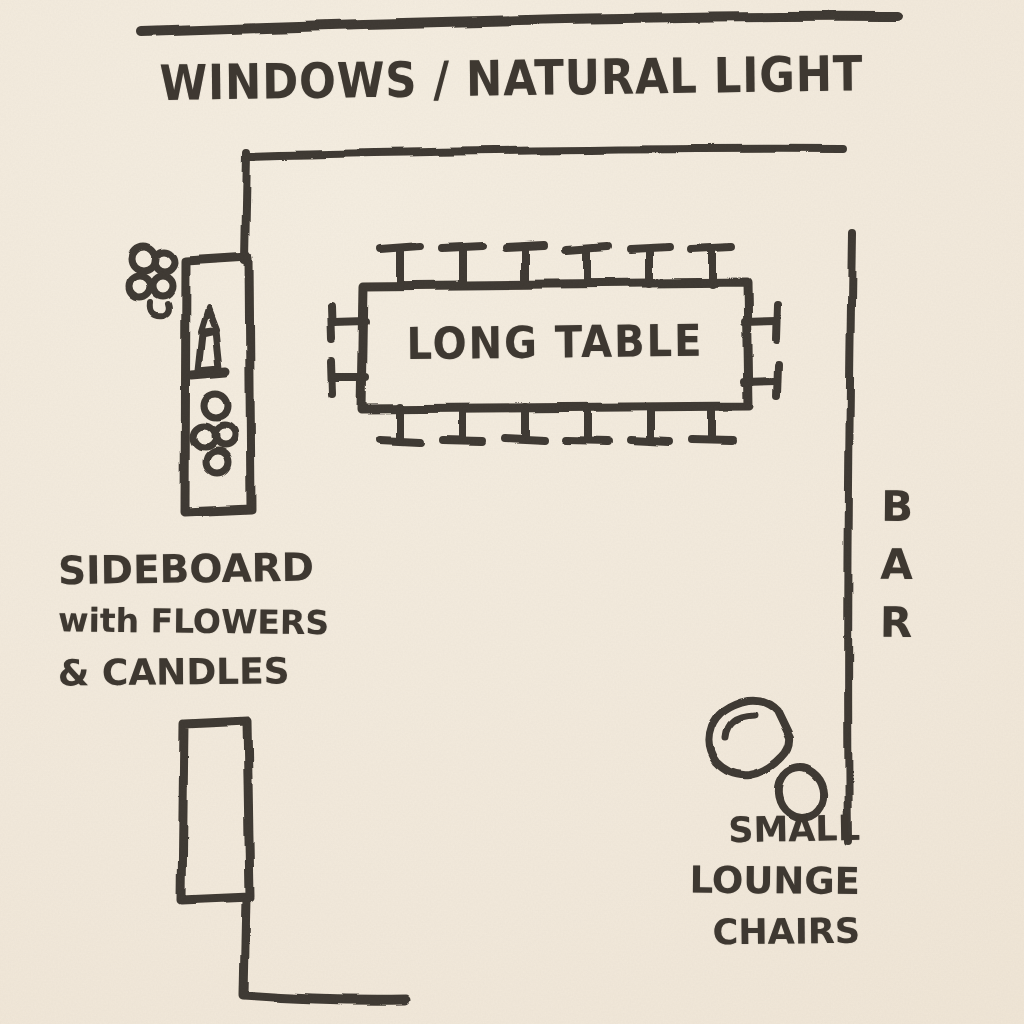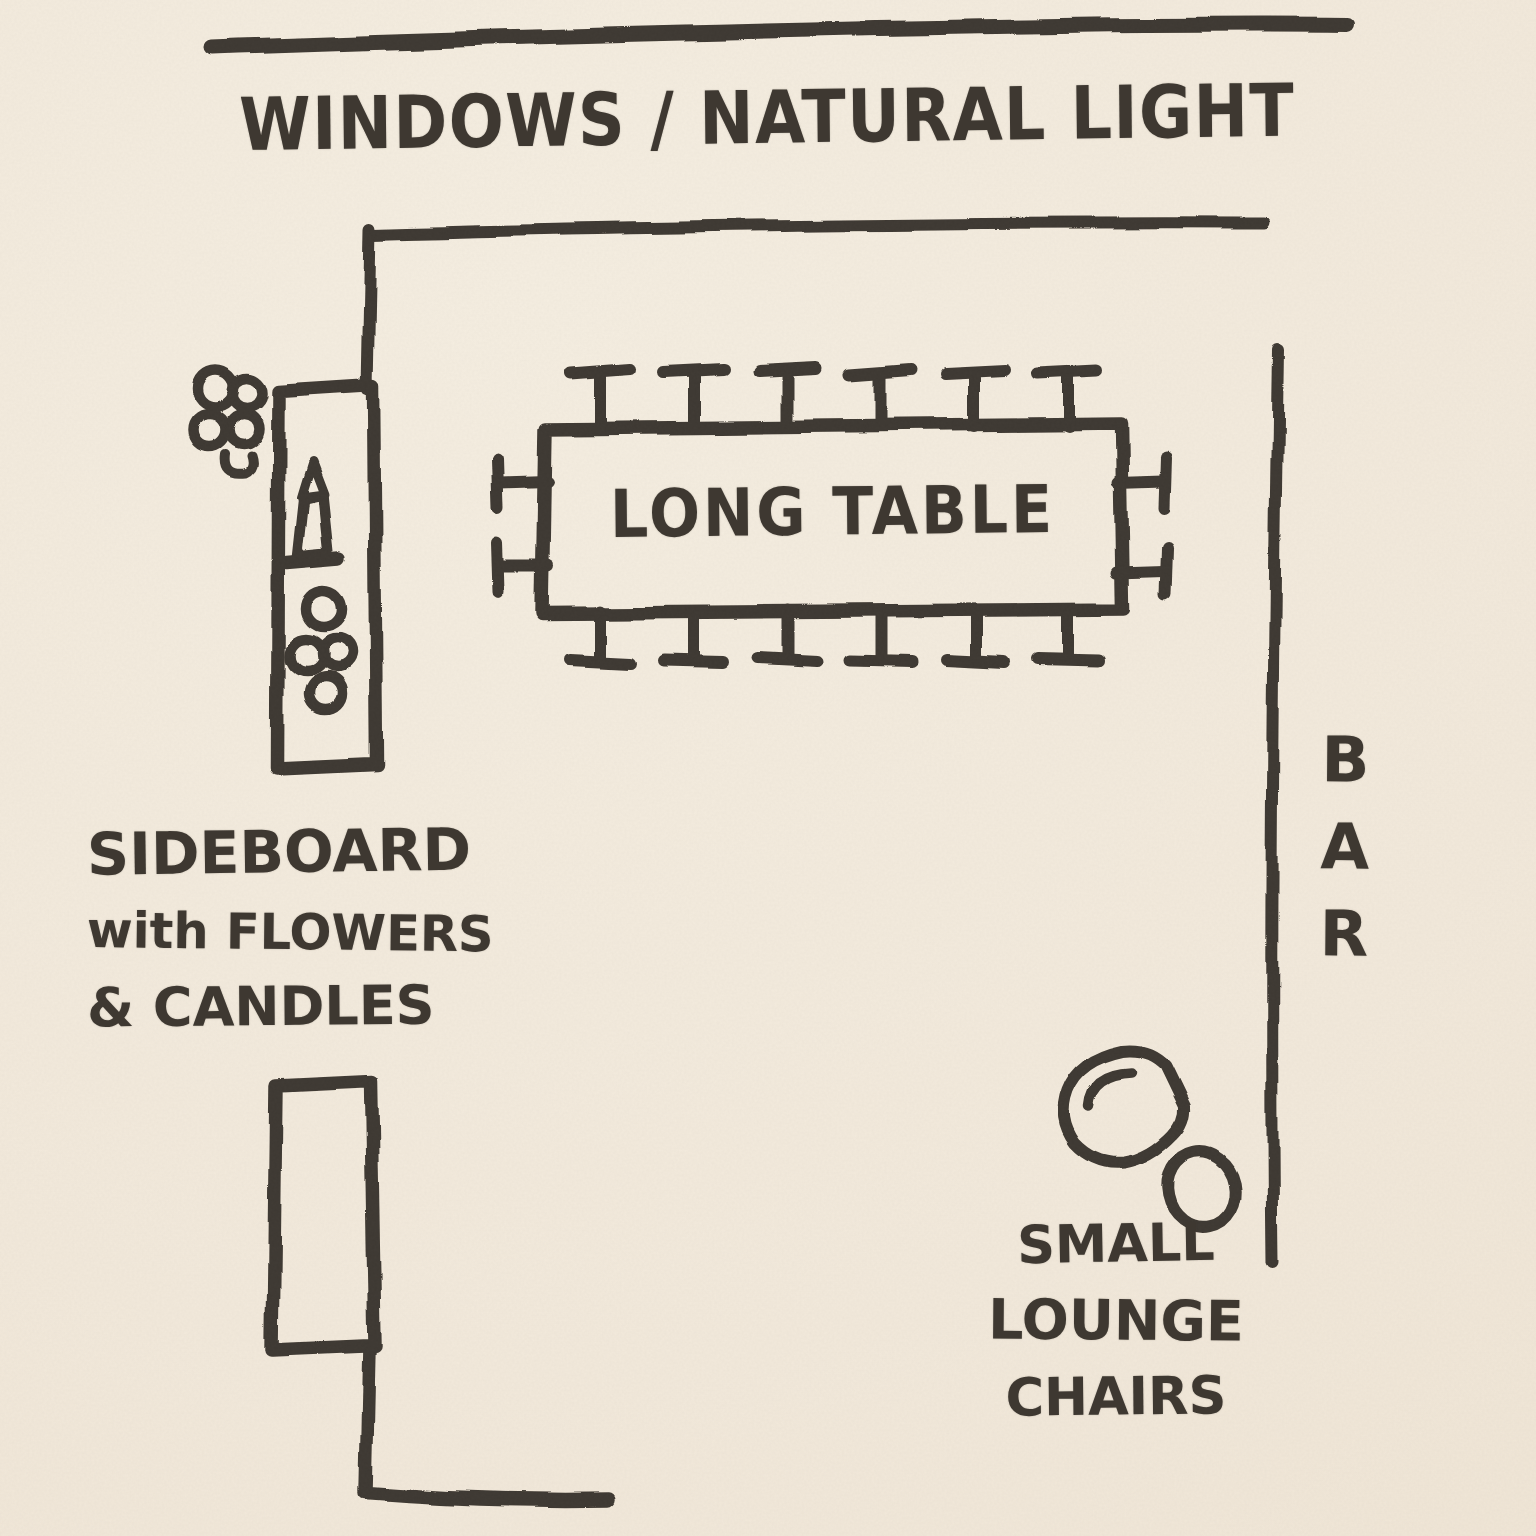--- a/index.html
+++ b/index.html
@@ -36,21 +36,21 @@
   .sideboard-label { left: 58px; top: 541px; width: 318px; text-align: left; }
   .sideboard-label .l1 { font-size: 39px; line-height: 56px; transform: rotate(-0.8deg); }
   .sideboard-label .l2 { font-size: 33px; line-height: 50px; transform: rotate(0.6deg); }
   .sideboard-label .l3 { font-size: 36px; line-height: 50px; transform: rotate(-0.5deg); }
   .bar-label {
     left: 872px; top: 482px; height: 170px;
     writing-mode: vertical-rl; text-orientation: upright;
     font-size: 42px; letter-spacing: 9px;
     transform: rotate(0.5deg);
   }
-  .lounge-label { left: 628px; top: 806px; width: 232px; text-align: center; }
+  .lounge-label { left: 628px; top: 806px; width: 232px; text-align: right; }
   .lounge-label .l1 { font-size: 35px; line-height: 49px; transform: rotate(-1deg); }
   .lounge-label .l2 { font-size: 37px; line-height: 52px; transform: rotate(0.5deg); }
   .lounge-label .l3 { font-size: 35px; line-height: 51px; transform: rotate(-0.6deg); }
 </style>
 </head>
 <body>
 
 <div class="canvas">
 
   <svg class="sketch" width="1024" height="1024" viewBox="0 0 1024 1024">

